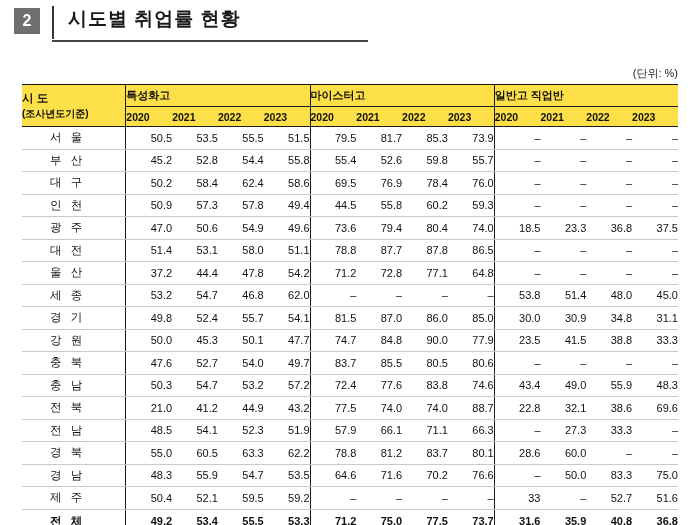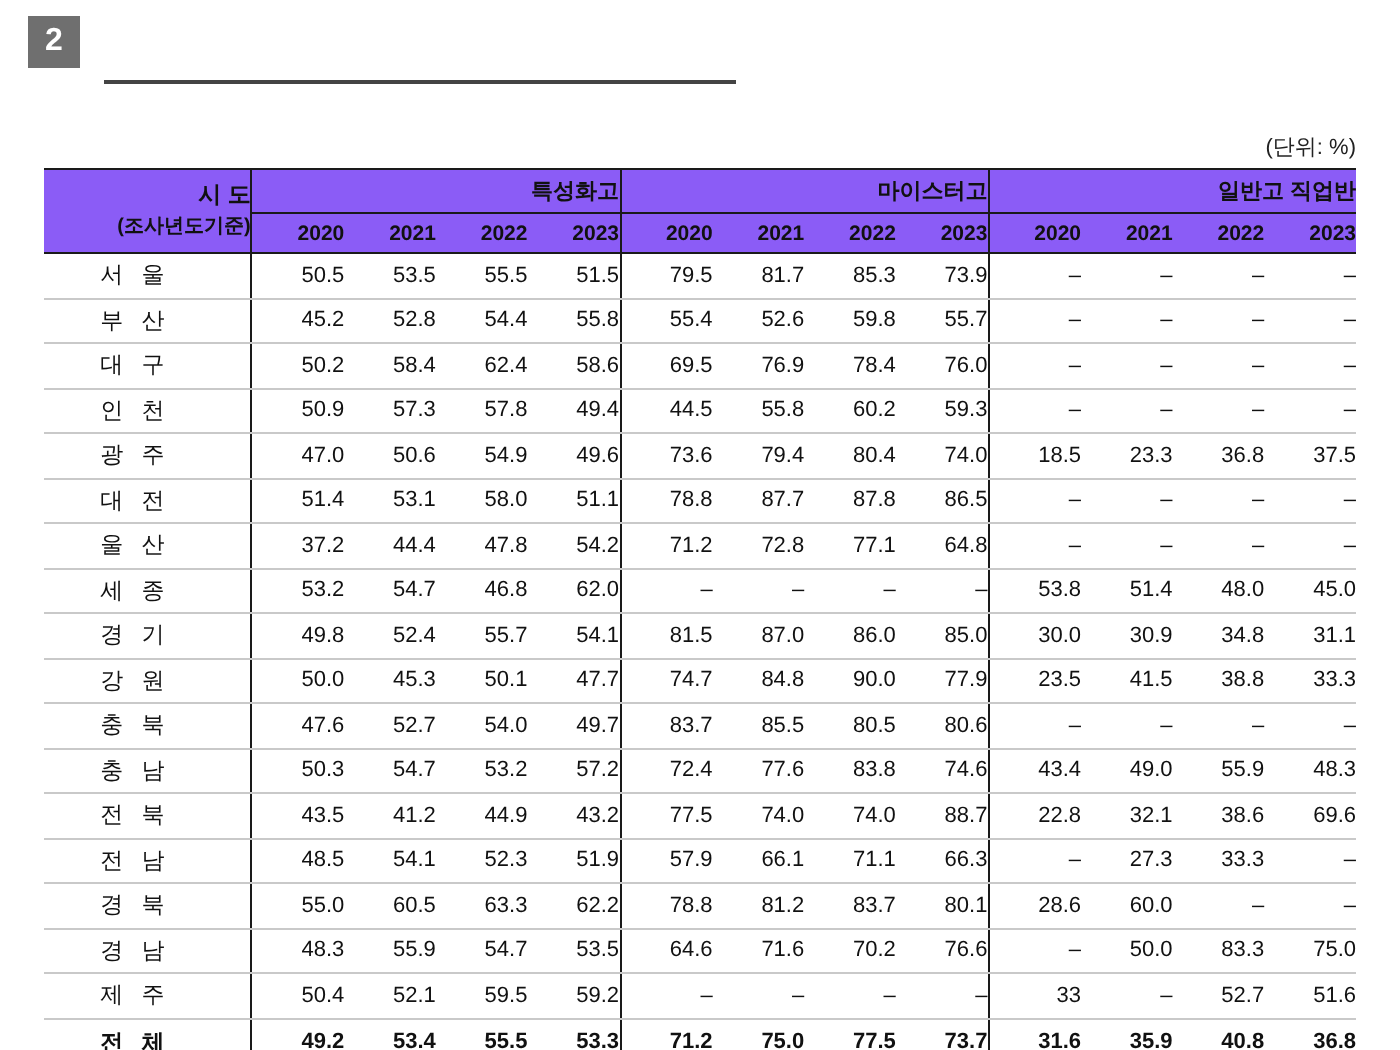--- a/index.html
+++ b/index.html
@@ -108,23 +108,23 @@
     font-size: 11px;
     color: #111111;
   }
   table.data th, table.data td {
     padding: 0;
     margin: 0;
   }
 
   thead th {
     font-weight: bold;
-    text-align: right;
+    text-align: left;
     height: 19px;
-    background: #8b5cf6;
+    background: #fde047;
   }
   .th-region {
     border-top: 1.6px solid #1a1a1a;
     border-bottom: 1.2px solid #1a1a1a;
     border-right: 1px solid #1a1a1a;
     width: 104px;
     font-size: 11.5px;
     line-height: 1.45;
   }
   .th-region .sub {
@@ -176,20 +176,23 @@
   tbody tr:last-child td { border-bottom: 1.6px solid #1a1a1a; }
 </style>
 </head>
 <body>
 
 <div class="page">
 
 
   <div class="header">
     <div class="chapter-badge">2</div>
+    <div class="title-wrap">
+      <div class="page-title">시도별 취업률 현황</div>
+    </div>
   </div>
   <div class="title-underline"></div>
 
   <div class="unit-note">(단위: %)</div>
 
   <div class="table-wrap">
     <table class="data">
       <thead>
         <tr>
           <th class="th-region" rowspan="2">
@@ -392,21 +395,21 @@
             <td>77.6</td>
             <td>83.8</td>
             <td class="group-end">74.6</td>
             <td>43.4</td>
             <td>49.0</td>
             <td>55.9</td>
             <td>48.3</td>
           </tr>
           <tr>
             <td class="region">전 북</td>
-            <td>43.5</td>
+            <td>21.0</td>
             <td>41.2</td>
             <td>44.9</td>
             <td class="group-end">43.2</td>
             <td>77.5</td>
             <td>74.0</td>
             <td>74.0</td>
             <td class="group-end">88.7</td>
             <td>22.8</td>
             <td>32.1</td>
             <td>38.6</td>

